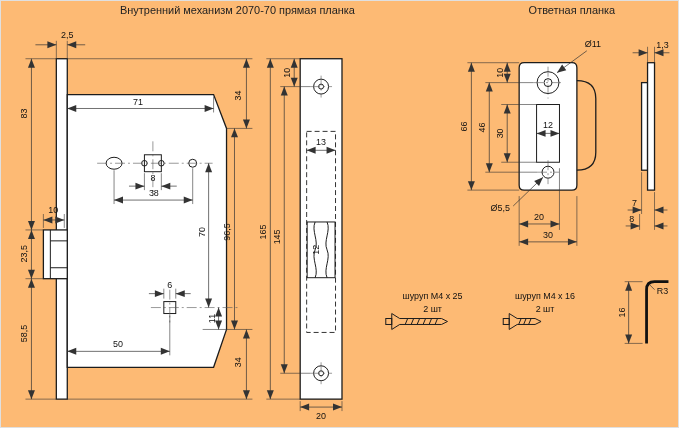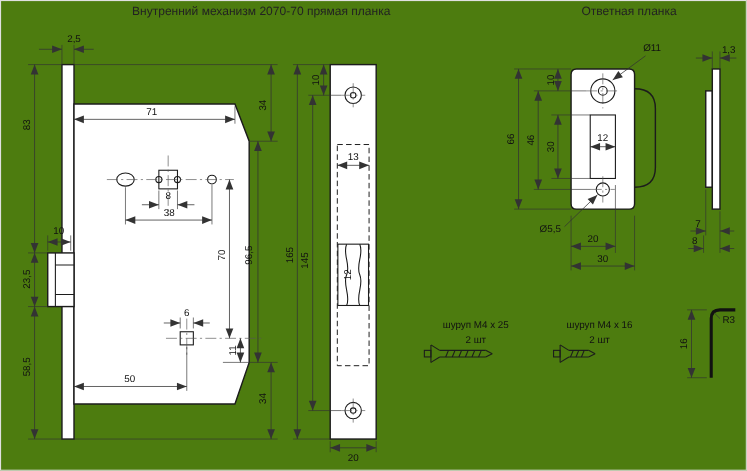--- a/index.html
+++ b/index.html
@@ -1,17 +1,17 @@
 <!DOCTYPE html>
 <html><head>
 <meta charset="utf-8">
 <style>
   html,body{margin:0;padding:0;background:#f4f4f4;}
   .canvas{
-    position:relative;width:679px;height:428px;background:#4d7c0f;
+    position:relative;width:679px;height:428px;background:#fdba74;
     border:1px solid #e0e0e0;box-sizing:border-box;overflow:hidden;
     font-family:"Liberation Sans",sans-serif;
   }
   svg{position:absolute;left:0;top:0;width:100%;height:100%;}
   text{font-family:"Liberation Sans",sans-serif;font-size:9px;fill:#111;}
   .title{font-size:11px;fill:#222;}
   .ol{stroke:#1c1c1c;stroke-width:1.3;fill:none;}
   .olf{stroke:#1c1c1c;stroke-width:1.3;fill:#ffffff;}
   .ol2{stroke:#1c1c1c;stroke-width:1;fill:none;}
   .dim{stroke:#333;stroke-width:0.7;fill:none;}

